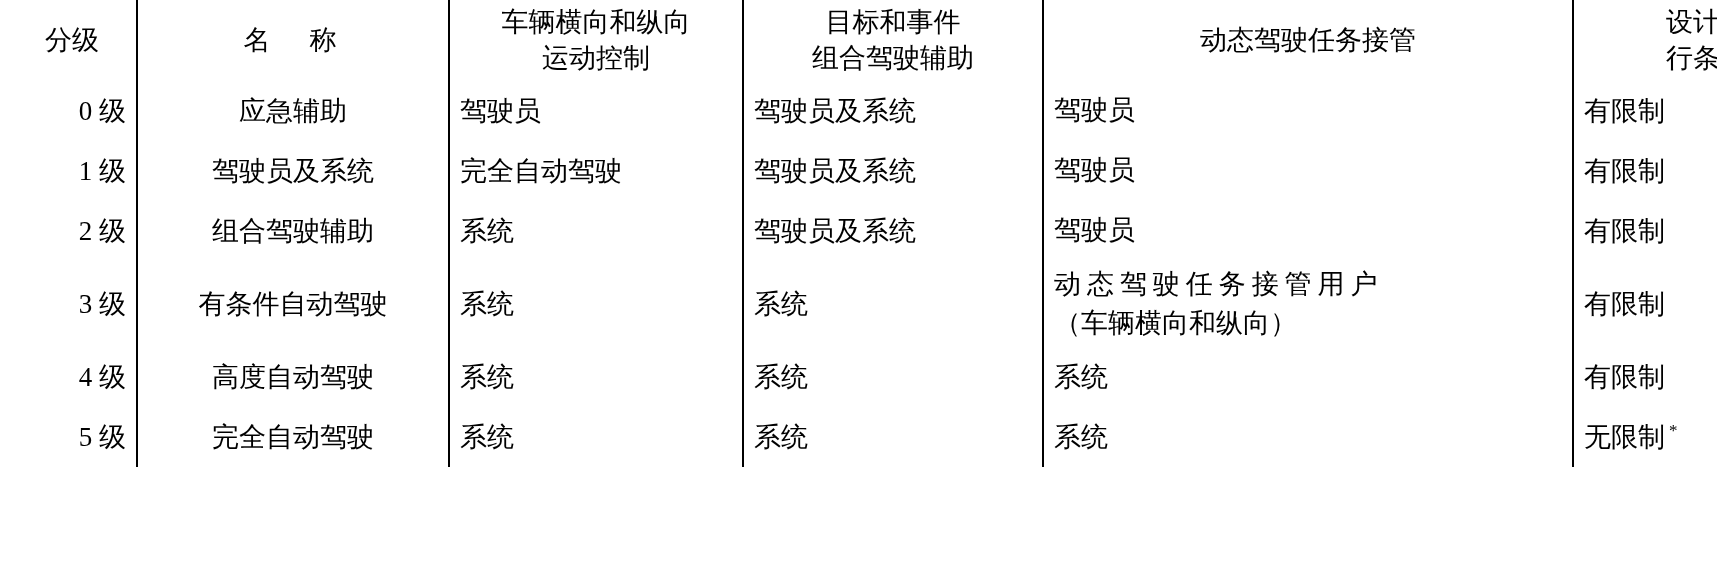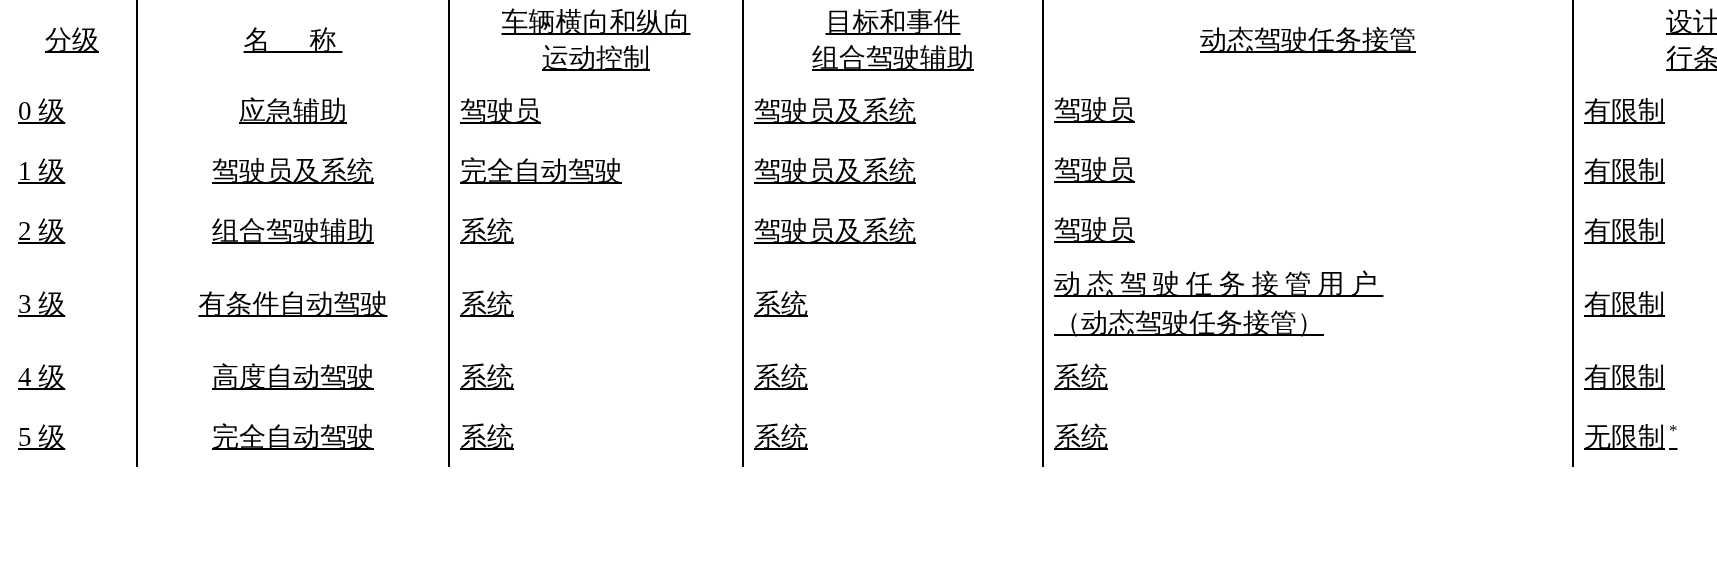--- a/index.html
+++ b/index.html
@@ -11,21 +11,20 @@
     width: 1717px;
     height: 568px;
     font-family: "Liberation Serif", "DejaVu Serif", serif;
     color: #000000;
     overflow: hidden;
   }
   .table-wrap {
     width: 1717px;
     box-sizing: border-box;
     padding: 0 8px;
-    text-decoration: underline;
   }
   table.spec-table {
     border-collapse: collapse;
     width: 1701px;
     table-layout: fixed;
     font-size: 27px;
   }
   table.spec-table td,
   table.spec-table th {
     border-left: 2px solid #000;
@@ -43,21 +42,21 @@
   table.spec-table tr > td:last-child,
   table.spec-table tr > th:last-child {
     border-right: none;
   }
   
   tr.top-rule-row > * { border-top: 4px solid #000; }
   tr.header-row > * { border-bottom: 3px solid #000; }
   tr.body-row > * { border-bottom: 2px solid #000; }
   tr.last-row > * { border-bottom: 4px solid #000; }
 
-  .c-level   { width: 108px; text-align: left; }
+  .c-level   { width: 108px; text-align: right; }
   .c-name    { width: 290px; text-align: center;  padding-left: 22px; }
   .c-motion  { width: 272px; text-align: left;  padding-left: 18px; }
   .c-detect  { width: 278px; text-align: left;  padding-left: 18px; }
   .c-fallback{ width: 508px; text-align: left;  padding-left: 20px; margin-top: 34px; }
   .c-odc     { width: 245px; text-align: left;  padding-left: 18px; }
 
   .header-row td { text-align: center; padding-top: 12px; padding-bottom: 12px; line-height: 1.35; }
   .header-row .c-name { text-align: center; }
   .header-row .c-motion,
   .header-row .c-detect,
@@ -140,21 +139,21 @@
         <td class="c-odc"><span>有限制</span></td>
       </tr>
 
       <tr class="body-row level-row-tall">
         <td class="c-level num">3 级</td>
         <td class="c-name">有条件自动驾驶</td>
         <td class="c-motion">系统</td>
         <td class="c-detect">系统</td>
         <td class="c-fallback">
           <span class="cell-line spaced-wide">动态驾驶任务接管用户</span>
-          <span class="cell-line">（动态驾驶任务接管）</span>
+          <span class="cell-line">（车辆横向和纵向）</span>
         </td>
         <td class="c-odc"><span>有限制</span></td>
       </tr>
 
       <tr class="body-row">
         <td class="c-level num">4 级</td>
         <td class="c-name">高度自动驾驶</td>
         <td class="c-motion">系统</td>
         <td class="c-detect">系统</td>
         <td class="c-fallback">

